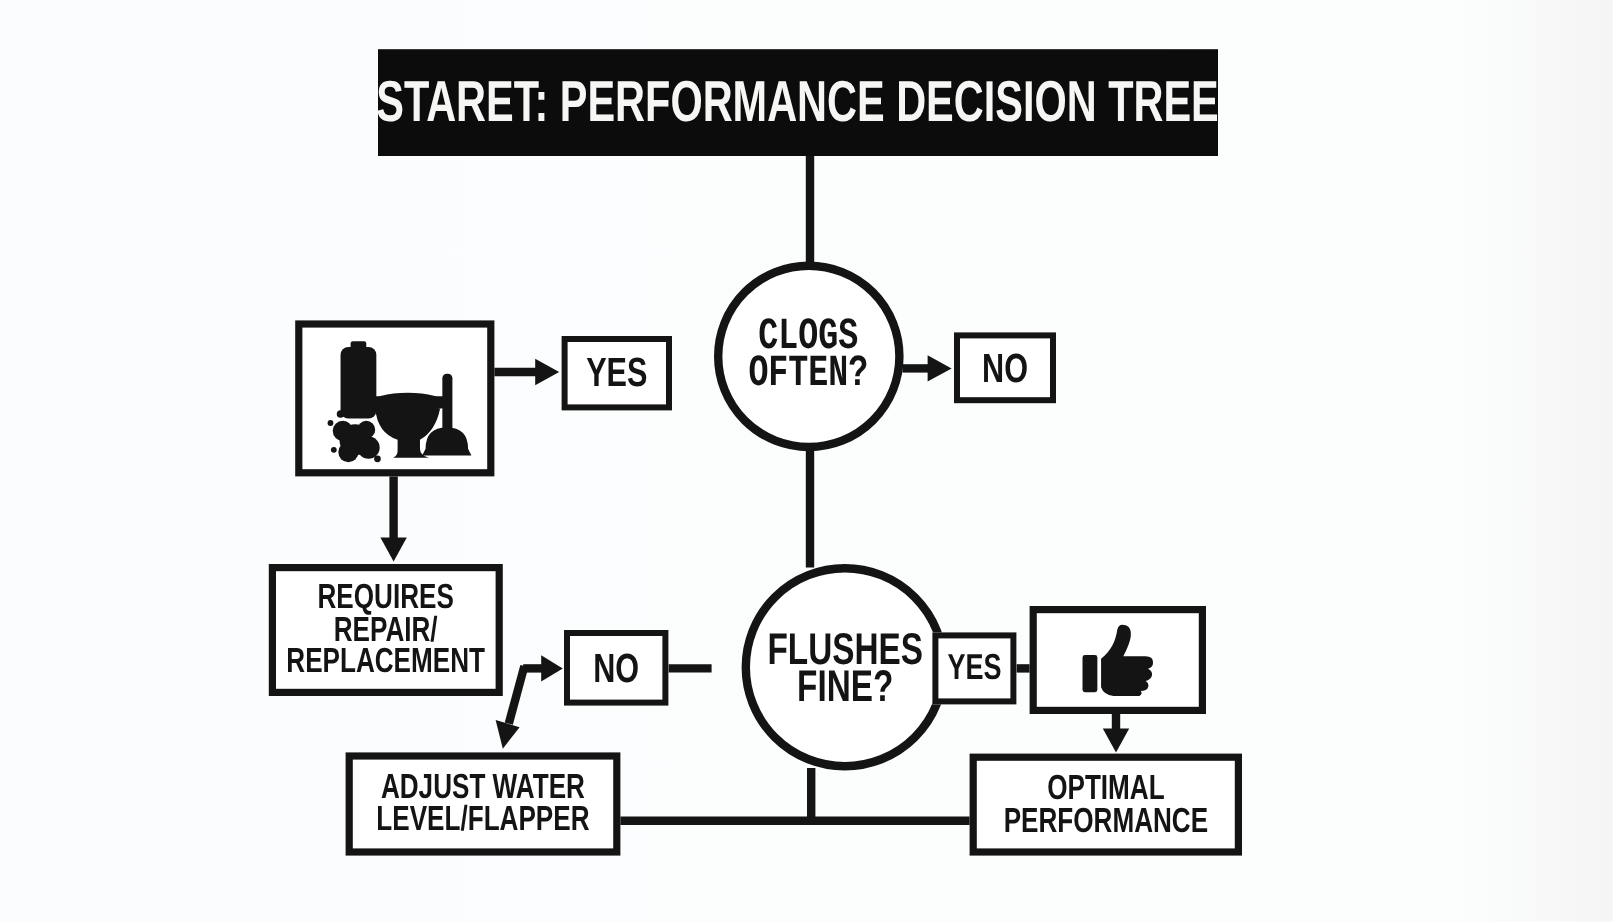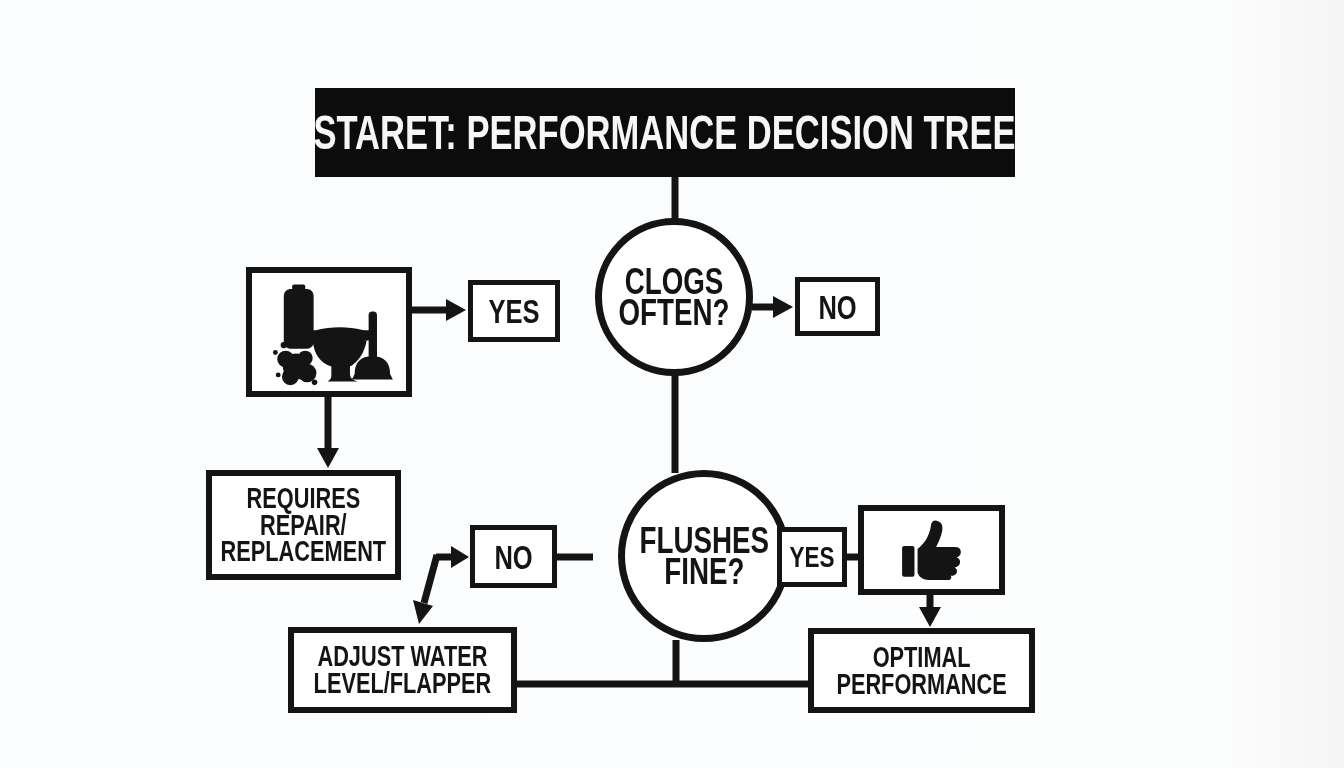--- a/index.html
+++ b/index.html
@@ -33,21 +33,21 @@
   .circle{border-radius:50%;border-width:7px;}
   .cond{
     display:block;transform:scaleX(0.75);transform-origin:50% 50%;
     white-space:nowrap;font-weight:bold;letter-spacing:0px;
   }
   .stack{display:flex;flex-direction:column;align-items:center;justify-content:center;}
 
   .title-banner{
     position:absolute;left:315px;top:41px;width:700px;height:89px;
     background:var(--title_bg);color:var(--title_text);
-    display:flex;align-items:center;justify-content:center;margin-top:47px;
+    display:flex;align-items:center;justify-content:center;
   }
   .title-banner .cond{font-size:48px;transform:scaleX(0.72);}
 
   .circle-label{font-size:37px;line-height:0.85;}
   .label-yn{font-size:34px;line-height:1;}
   .box-label{font-size:29px;line-height:0.92;}
 
   .icon-svg{display:block;}
 </style>
 </head>
@@ -87,21 +87,21 @@
 
     <line class="conn" x1="676" y1="640" x2="676" y2="687"></line>
 
     <line class="conn" x1="516" y1="684" x2="809" y2="684"></line>
   </svg>
 
   <div class="title-banner">
     <span class="cond">STARET: PERFORMANCE DECISION TREE</span>
   </div>
 
-  <div class="node circle" style="left:595px;top:218px;width:158px;height:158px;">
+  <div class="node circle" style="left:595px;top:218px;width:158px;height:158px;font-family:Liberation Mono, monospace;">
     <div class="stack cond circle-label">
       <span>CLOGS</span>
       <span>OFTEN?</span>
     </div>
   </div>
 
   <div class="node" style="left:795px;top:277px;width:85px;height:59px;">
     <span class="cond label-yn">NO</span>
   </div>
 
@@ -133,21 +133,21 @@
         <circle cx="62" cy="113" r="3"></circle>
         <circle cx="23" cy="105" r="2.6"></circle>
       </g>
     </svg>
   </div>
 
   <div class="node" style="left:468px;top:280px;width:92px;height:62px;">
     <span class="cond label-yn">YES</span>
   </div>
 
-  <div class="node thickb" style="left:206px;top:470px;width:195px;height:110px;">
+  <div class="node thickb" style="left:224px;top:470px;width:195px;height:110px;">
     <div class="stack cond box-label">
       <span>REQUIRES</span>
       <span>REPAIR/</span>
       <span>REPLACEMENT</span>
     </div>
   </div>
 
   <div class="node" style="left:470px;top:525px;width:87px;height:63px;">
     <span class="cond label-yn">NO</span>
   </div>

